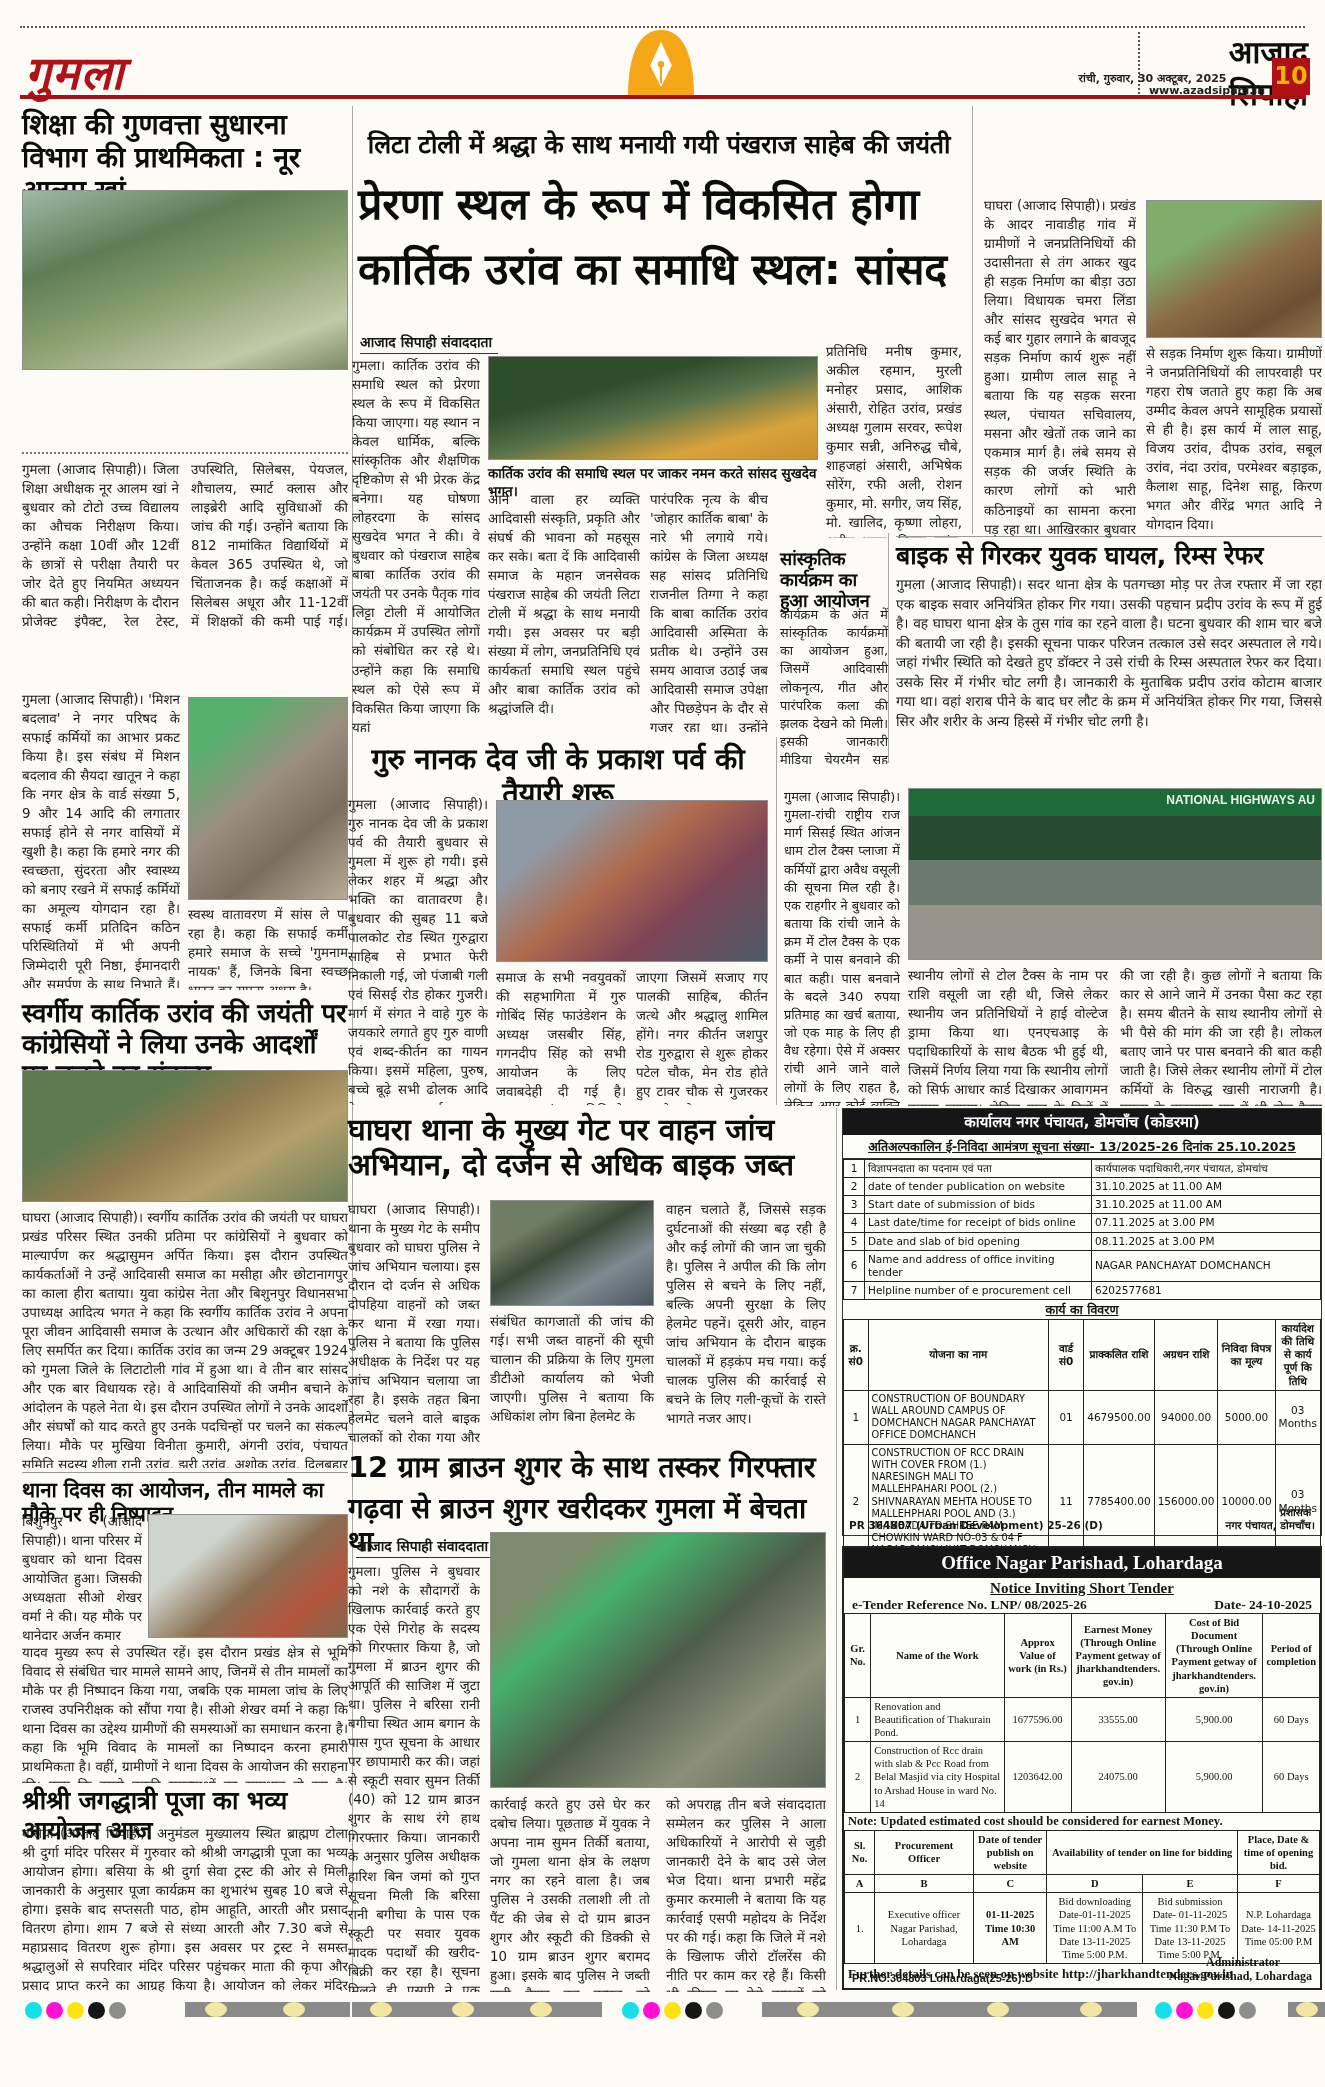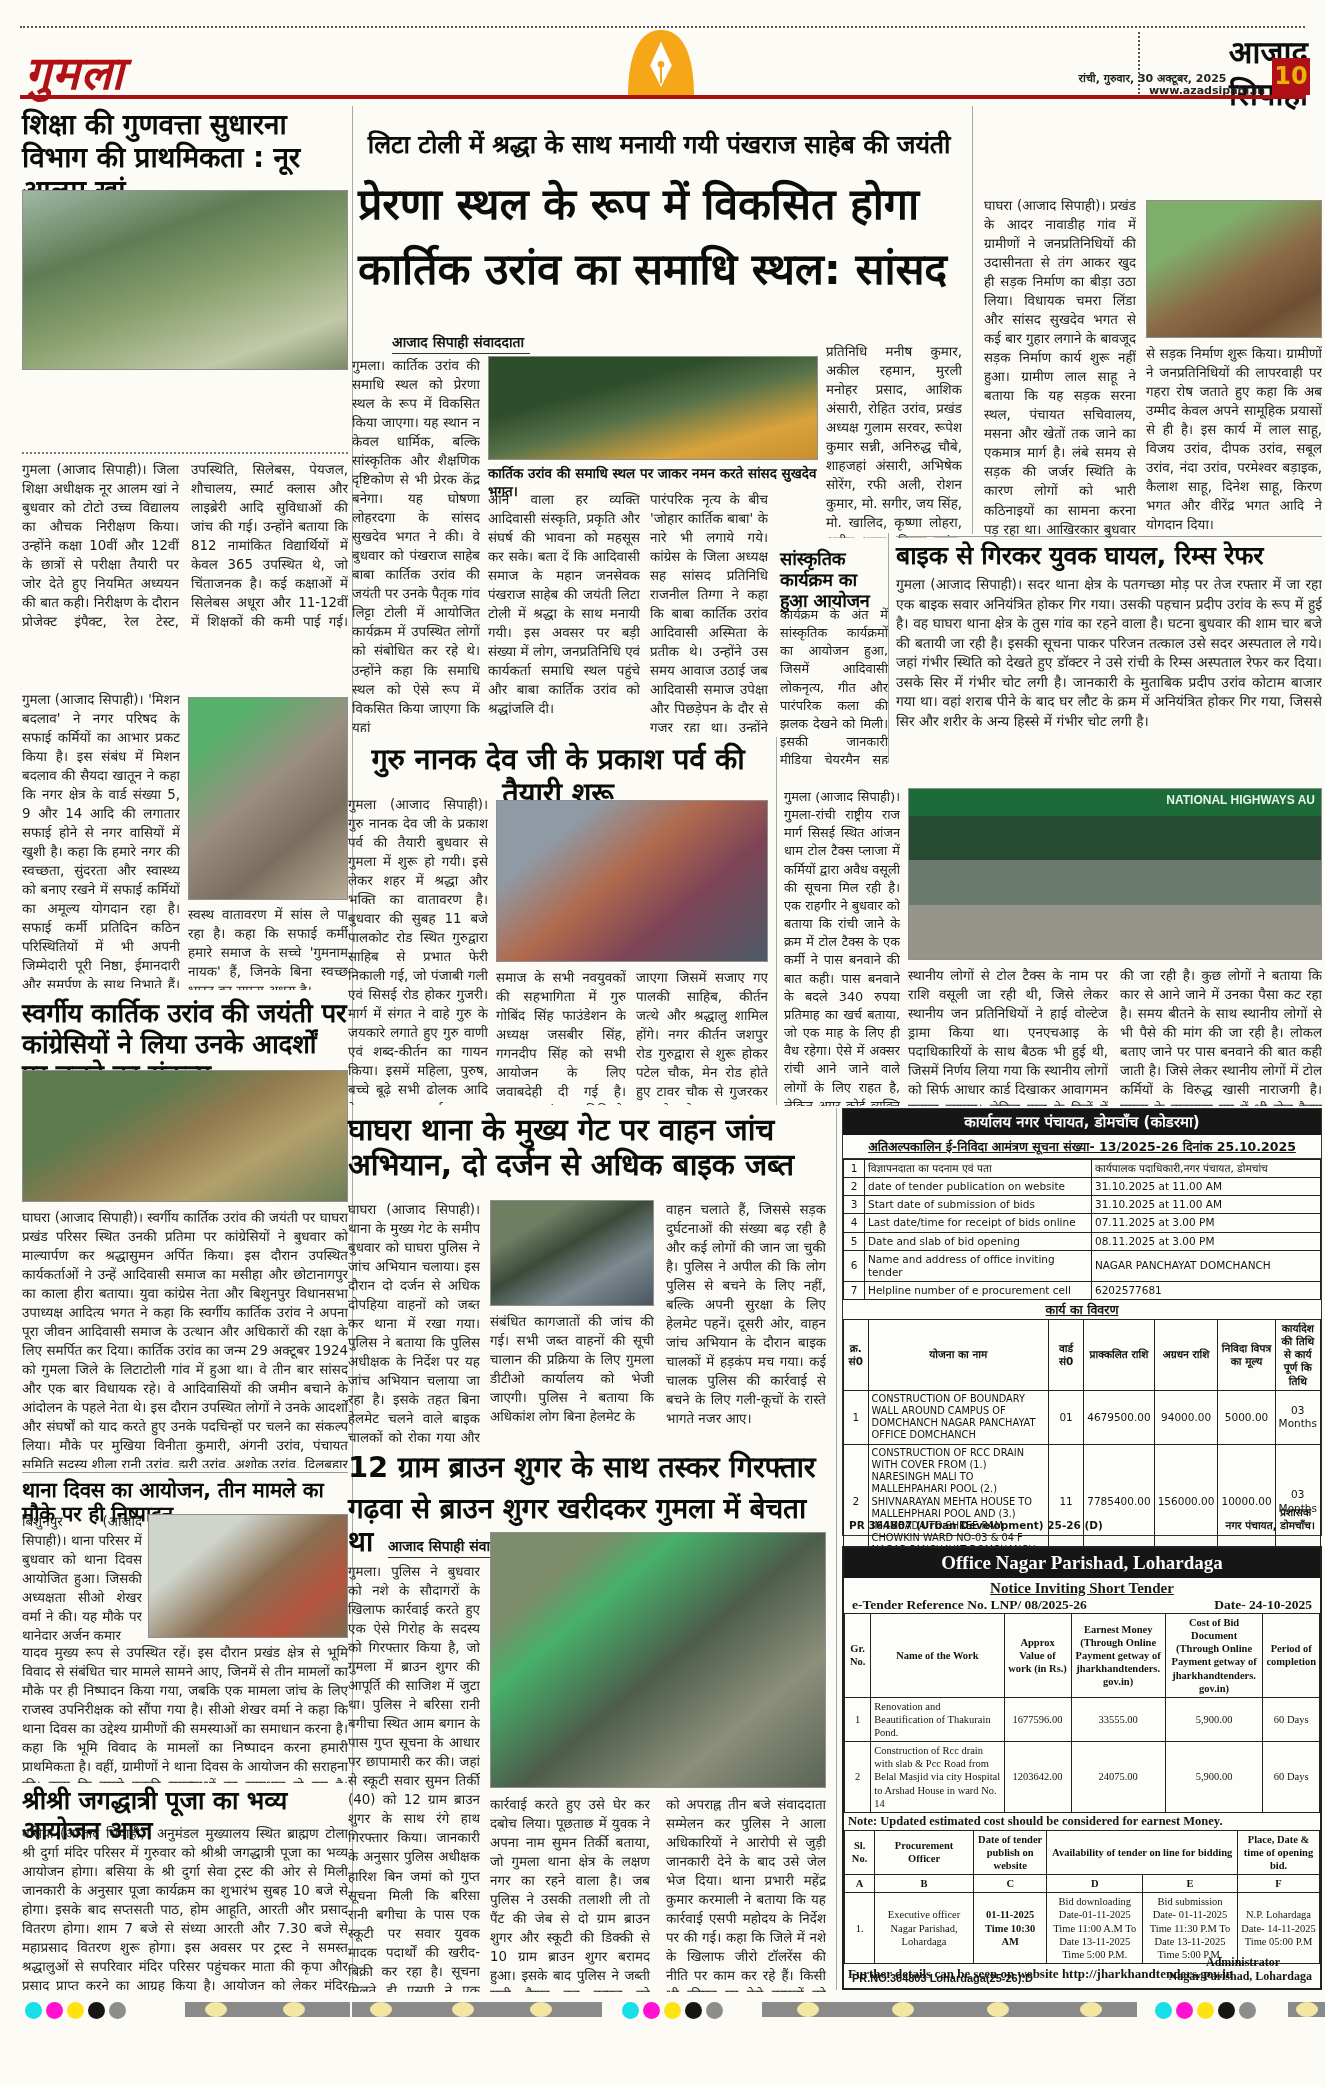--- a/index.html
+++ b/index.html
@@ -3,21 +3,21 @@
 <meta charset="utf-8">
 <style>
   html,body{margin:0;padding:0;background:#e8e6df;}
   .page{position:relative;width:1325px;height:2087px;background:#fcfbf5;font-family:"DejaVu Sans",sans-serif;color:#161616;overflow:hidden;}
   .abs{position:absolute;box-sizing:border-box;}
   .hl{font-weight:800;color:#0c0c0c;line-height:1.18;letter-spacing:-.2px;}
   .bodytxt{font-size:13.4px;line-height:1.42;text-align:justify;color:#1c1c1c;overflow:hidden;}
   .photo{border:1px solid #8f8f8f;}
   .vrule{width:1px;background:#a8a8a8;}
   .dotted-sep{border-top:2px dotted #777;}
-  .byline{font-weight:800;font-size:14px;border-bottom:1.5px solid #333;display:inline-block;padding:0 6px 2px 0;margin-left:32px;}
+  .byline{font-weight:800;font-size:14px;border-bottom:1.5px solid #333;display:inline-block;padding:0 6px 2px 0;}
   .caption{font-weight:700;font-size:13.5px;color:#111;}
   .redbar{border-left:6px solid #b01116;padding-left:8px;}
   .kicker{font-weight:800;text-align:center;}
   .blackbar{background:#161616;color:#fff;font-weight:800;text-align:center;}
   table{border-collapse:collapse;}
   .ttable td,.ttable th{border:1px solid #222;font-size:10.5px;line-height:1.25;padding:2px 3px;vertical-align:middle;color:#111;}
   .ttable th{font-weight:700;}
   .num{text-align:center;}
   .regdot{width:17px;height:17px;border-radius:50%;display:inline-block;margin-right:4px;}
   .c-cyan{background:#17dfe9;} .c-mag{background:#ff10d3;} .c-yel{background:#ffe214;} .c-blk{background:#161616;} .c-gry{background:#8d8d8d;}

